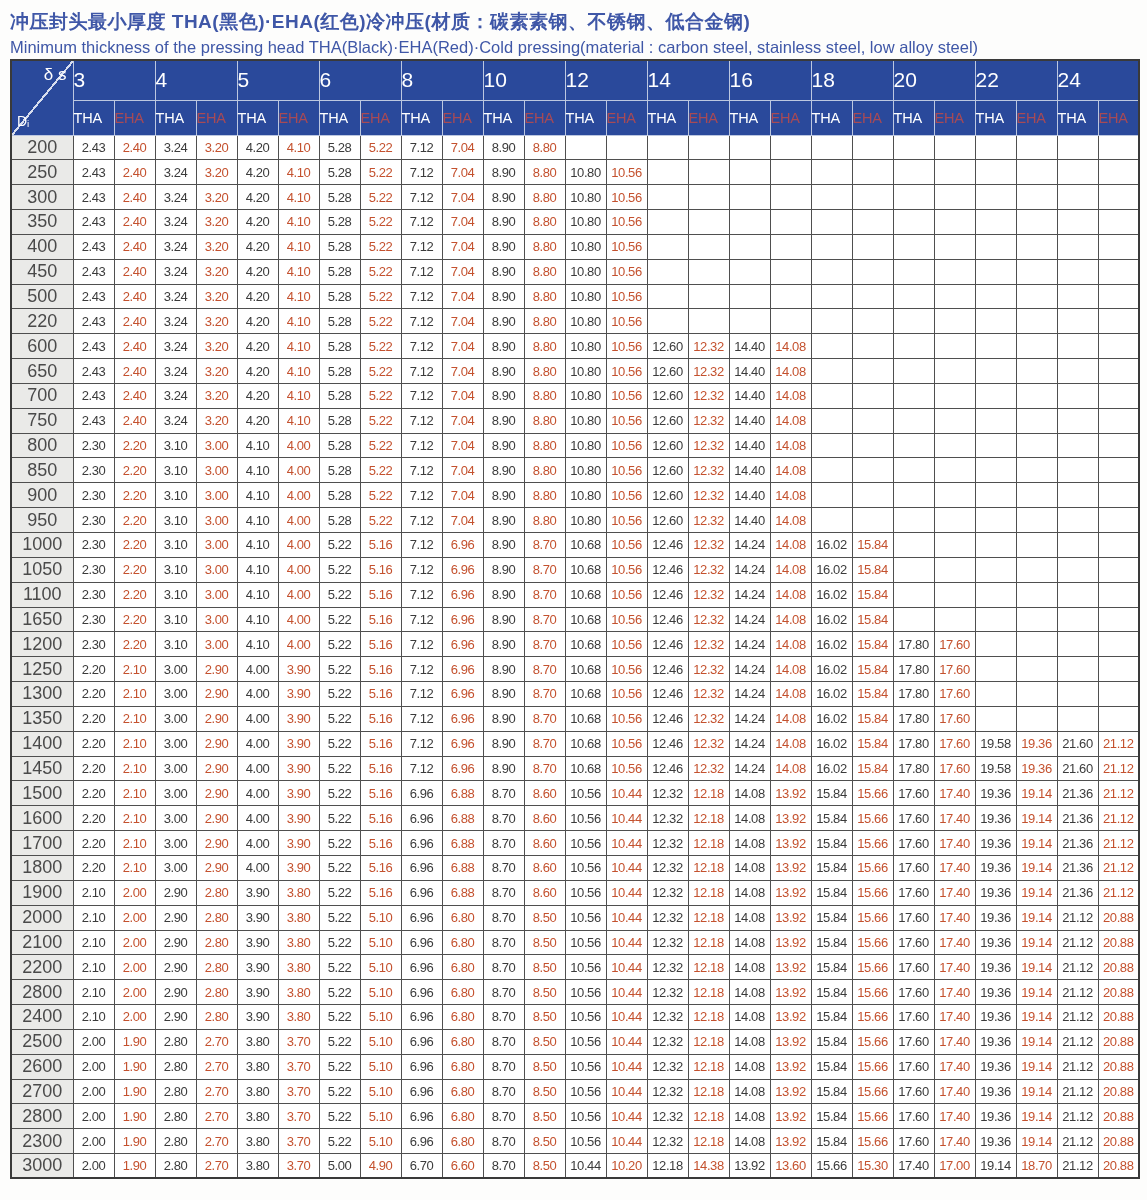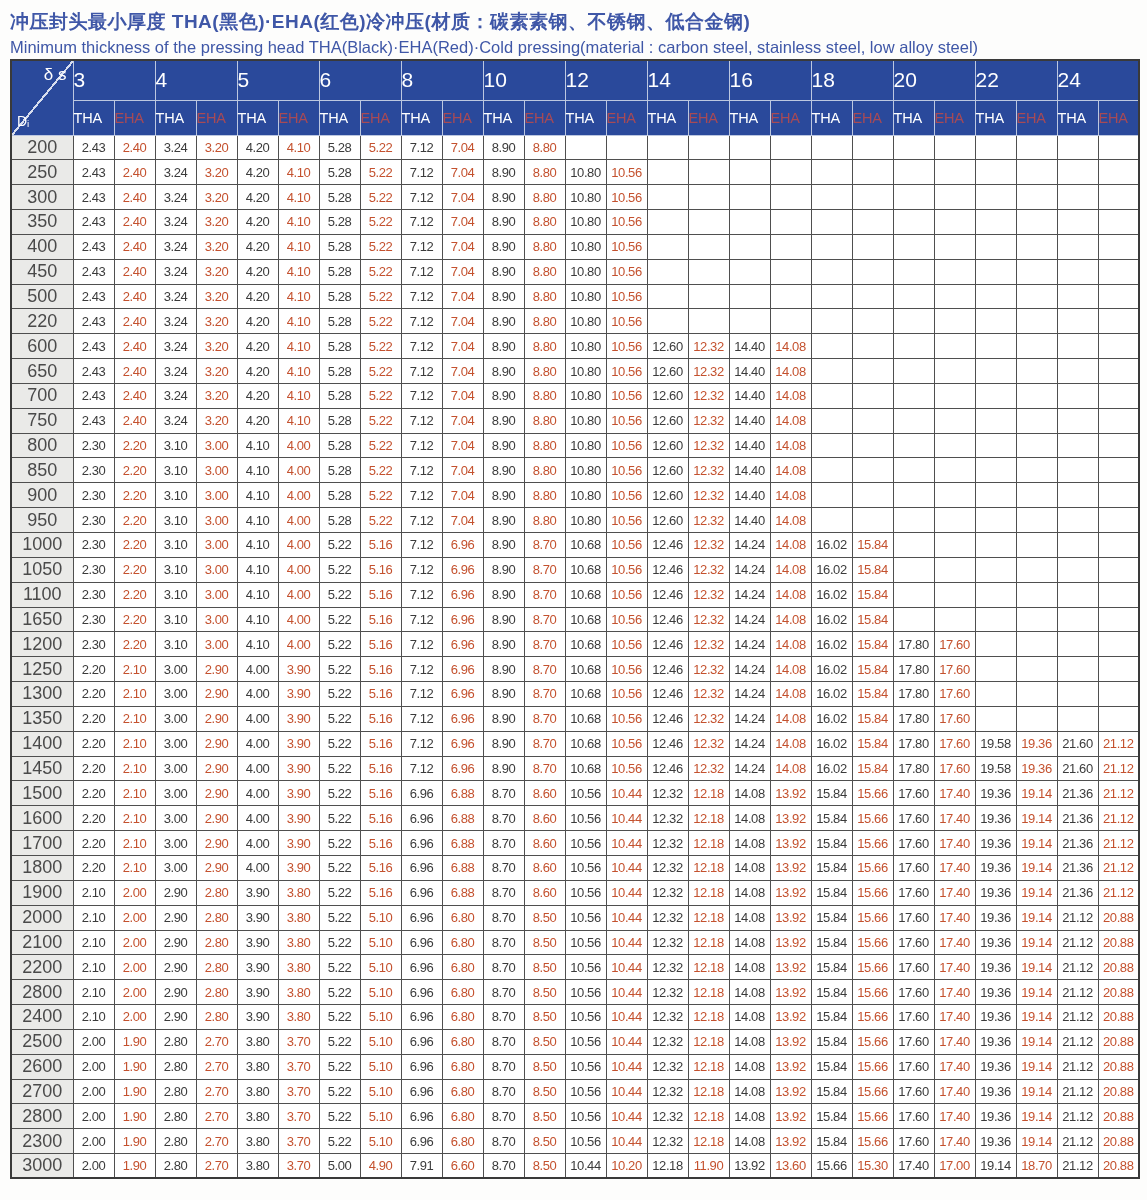--- a/index.html
+++ b/index.html
@@ -1351,28 +1351,28 @@
         <tr>
           <td class="di">3000</td>
           <td class="tha">2.00</td>
           <td class="eha">1.90</td>
           <td class="tha">2.80</td>
           <td class="eha">2.70</td>
           <td class="tha">3.80</td>
           <td class="eha">3.70</td>
           <td class="tha">5.00</td>
           <td class="eha">4.90</td>
-          <td class="tha">7.91</td>
+          <td class="tha">6.70</td>
           <td class="eha">6.60</td>
           <td class="tha">8.70</td>
           <td class="eha">8.50</td>
           <td class="tha">10.44</td>
           <td class="eha">10.20</td>
           <td class="tha">12.18</td>
-          <td class="eha">11.90</td>
+          <td class="eha">14.38</td>
           <td class="tha">13.92</td>
           <td class="eha">13.60</td>
           <td class="tha">15.66</td>
           <td class="eha">15.30</td>
           <td class="tha">17.40</td>
           <td class="eha">17.00</td>
           <td class="tha">19.14</td>
           <td class="eha">18.70</td>
           <td class="tha">21.12</td>
           <td class="eha">20.88</td>

